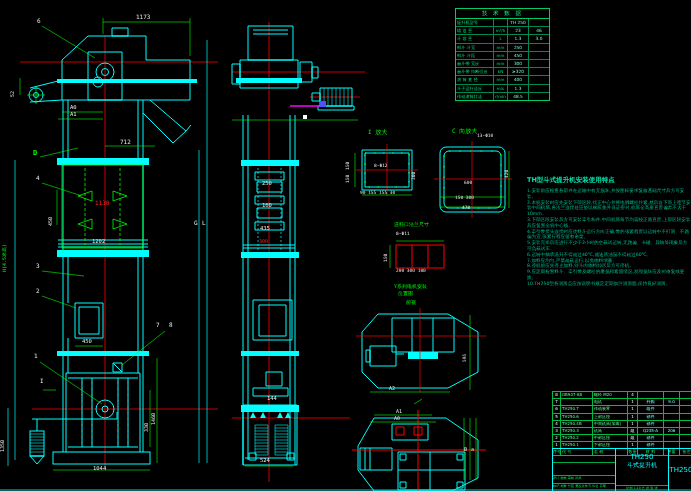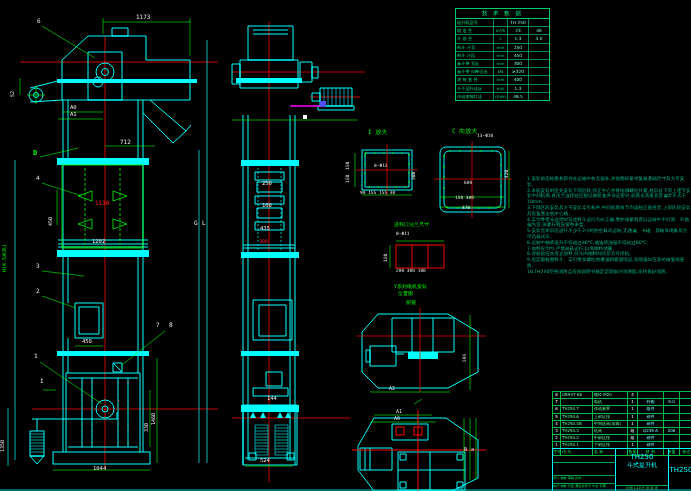--- a/index.html
+++ b/index.html
@@ -294,20 +294,21 @@
         <div class="tt-row">
       <div class="tt-l">传动滚筒转速</div>
       <div class="tt-u">r/min</div>
       <div class="tt-v">48.5</div>
       <div class="tt-v"></div>
     </div>
       </div>
 </div>
 
 <div id="notes">
+  <div class="notes-title">TH型斗式提升机安装使用特点</div>
   <div>
 
   <div class="note-line">1.安装前应检查各部件在运输中有无损坏,并按图样要求复核基础尺寸后方可安装。</div>
         <div class="note-line">2.本机安装时应先安装下部区段,找正中心并将地脚螺栓拧紧,然后自下而上逐节安装中间机筒,各法兰连接处应垫以橡胶垫并保证密封,机筒全高垂直度偏差不大于10mm。</div>
         <div class="note-line">3.下部区段安装后方可安装牵引构件,中间机筒每节均需校正垂直度,上部区段安装后应复查全机中心线。</div>
         <div class="note-line">4.牵引带接头连接时应使料斗运行方向正确,带的张紧程度以运转中不打滑、不跑偏为宜,张紧行程应留有余量。</div>
         <div class="note-line">5.安装完毕后应进行不少于2小时的空载试运转,无跑偏、卡碰、异响等现象后方可负载试车。</div>
         <div class="note-line">6.运转中轴承温升不得超过40℃,减速器油温不得超过60℃。</div>
         <div class="note-line">7.加料应均匀,严禁超载运行,以免物料堵塞。</div>
         <div class="note-line">8.停机前应先停止加料,待斗内物料卸尽后方可停机。</div>

